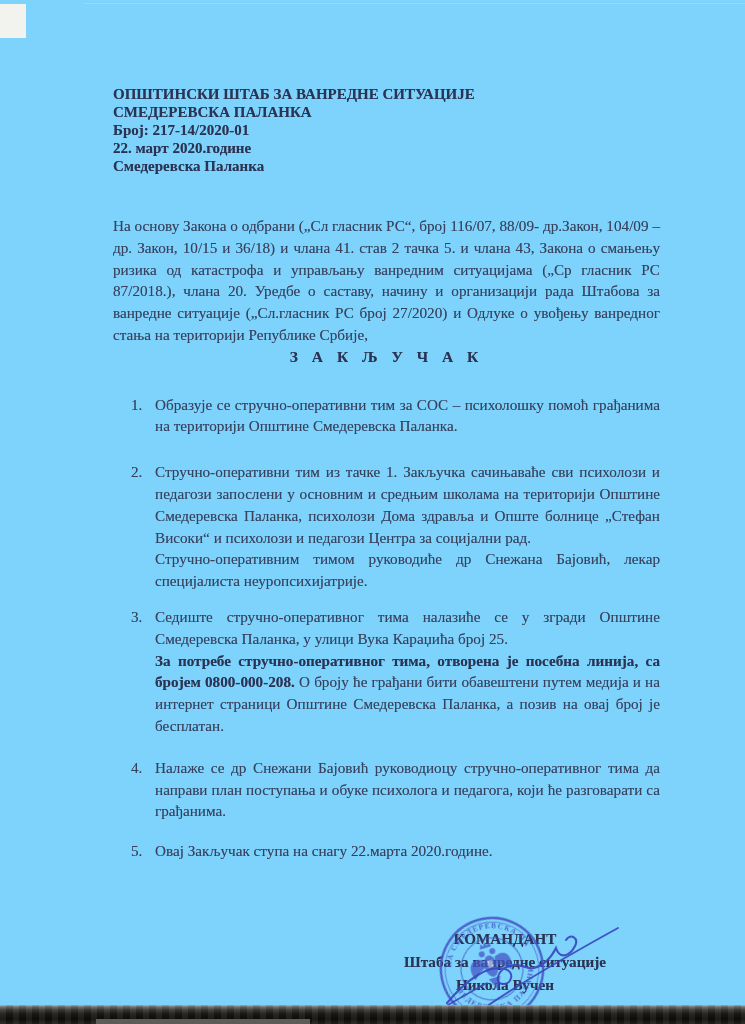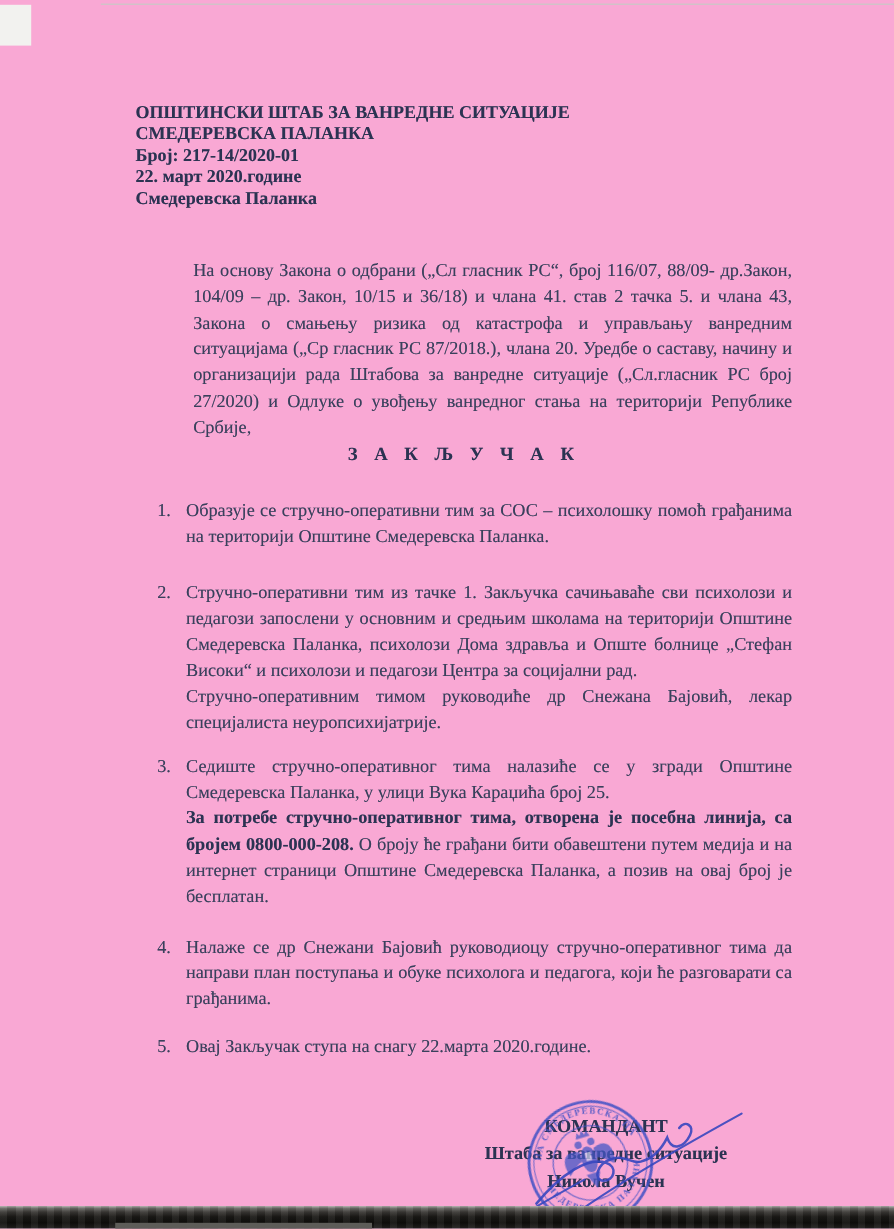--- a/index.html
+++ b/index.html
@@ -1,38 +1,38 @@
 <!DOCTYPE html>
 <html><head>
 <meta charset="utf-8">
 <style>
   * { margin:0; padding:0; box-sizing:border-box; }
   html,body { width:745px; }
   body { background:#ffffff; font-family:"Liberation Serif", serif; }
   .page {
     position:relative; width:745px; height:1024px;
-    background:#f9a8d4; overflow:hidden;
+    background:#7dd3fc; overflow:hidden;
     color:#39415c;
   }
   .top-edge-line {
     position:absolute; left:84px; top:3px; width:661px; height:1px;
     background:#c9c9c5;
   }
   .corner-shade {
     position:absolute; left:0; top:4px; width:26px; height:34px;
     background:#f2f2ef;
   }
   .doc {
     position:absolute; left:113px; top:85px; width:547px;
     font-size:15.2px; line-height:21.8px;
     text-shadow:0 0 0.5px rgba(46,56,90,.45);
   }
   .letterhead { font-weight:bold; font-size:15px; line-height:18px; color:#2b3352; }
   .preamble { margin-top:40px; text-align:justify; }
-  .preamble p { text-align:justify;margin-left:48px; }
+  .preamble p { text-align:justify; }
   .conclusion-title {
     text-align:center; font-weight:bold;
     letter-spacing:5px; color:#2b3352; font-size:15.5px;
   }
   .list { margin-top:26px; }
   .item { display:flex; padding-left:18px; }
   .item .num { width:24px; flex:0 0 24px; }
   .item .itext { flex:1; text-align:justify; }
   .item .itext p + p { }
   .b { font-weight:bold; color:#2b3352; }

